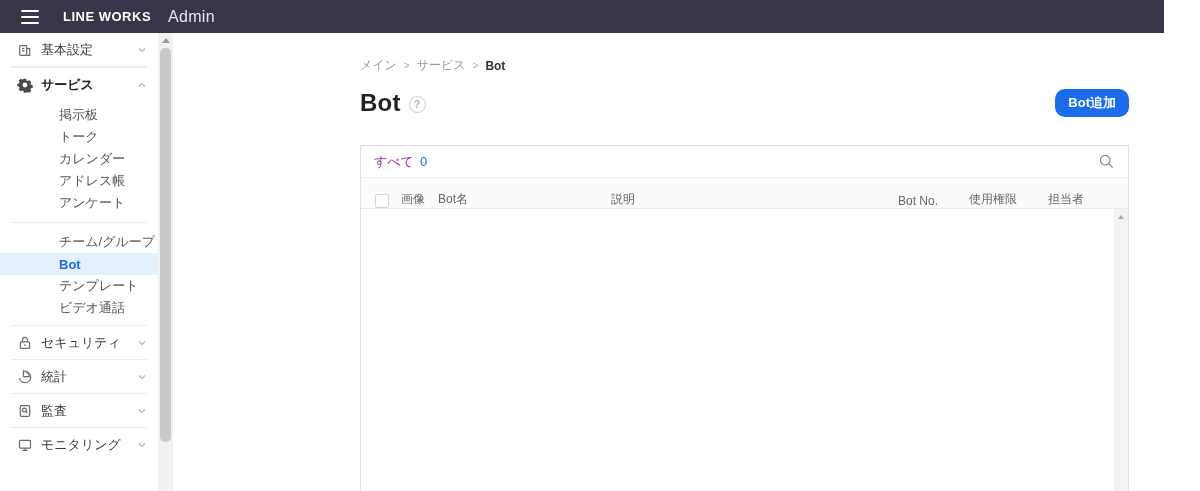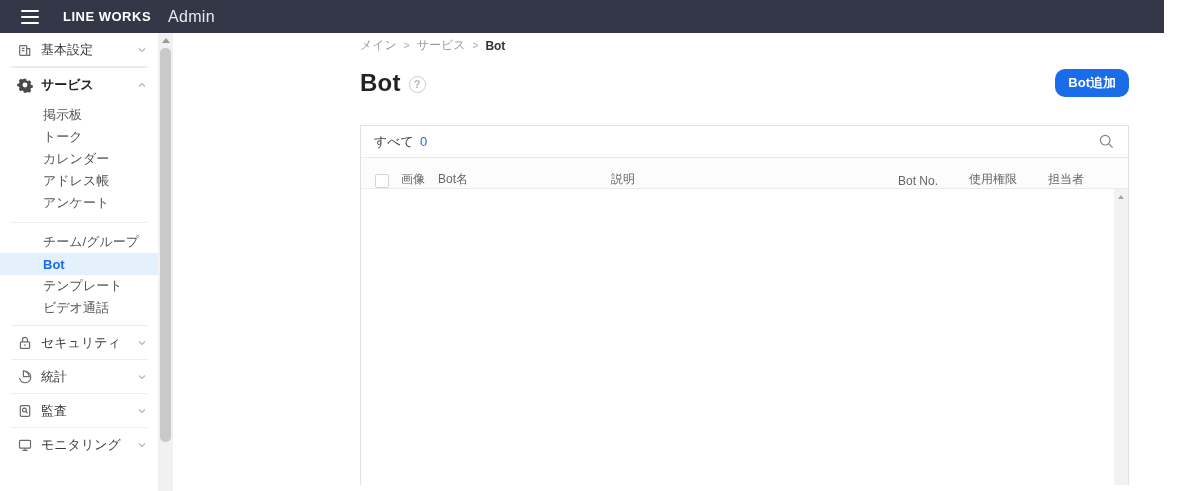--- a/index.html
+++ b/index.html
@@ -19,56 +19,56 @@
   
   .sidebar { position:absolute; left:0; top:33px; width:158px; height:458px; background:#fff; overflow:hidden; }
   .side-item { height:33px; display:flex; align-items:center; padding:0 10px 0 17px; cursor:pointer; }
   .side-item .sicon { width:16px; height:16px; margin-right:8px; flex:none; display:flex; align-items:center; }
   .side-item .slabel { font-size:13px; color:#3a3a3a; flex:1 1 auto; white-space:nowrap; }
   .side-item.active .slabel { font-weight:bold; color:#222; }
   .chev { width:12px; height:12px; flex:none; }
   .divider { height:1px; background:#ececec; margin:0 11px; }
   .subdivider { height:1px; background:#ececec; margin:8px 11px 8px 11px; }
   .sub-group { padding:3px 0 6px 0; }
-  .sub-item { height:22px; display:flex; align-items:center; padding-left:43px;
+  .sub-item { height:22px; display:flex; align-items:center; padding-left:59px;
     font-size:13px; color:#555; cursor:pointer; white-space:nowrap; }
   .sub-item.selected { background:#e4f0fc; color:#1a6ce8; font-weight:bold; }
 
   
   .side-scroll { position:absolute; left:158px; top:33px; width:15px; height:458px; background:#f1f1f1; }
   .side-scroll .arrow-up { position:absolute; left:0; top:0; width:15px; height:14px;
     display:flex; align-items:center; justify-content:center; cursor:pointer; }
   .tri-up { width:0; height:0; border-left:4px solid transparent; border-right:4px solid transparent;
     border-bottom:5px solid #9a9a9a; }
   .side-scroll .thumb { position:absolute; left:2px; top:15px; width:11px; height:394px;
     background:#c9c9c9; border-radius:5px; cursor:pointer; }
 
   
   .main { position:absolute; left:173px; top:33px; right:0; bottom:0; background:#fff; }
   .content { margin:0 35px 0 187px; }
 
-  .breadcrumb { padding-top:4px; font-size:12px; color:#999; display:flex; align-items:center; gap:7px; }
+  .breadcrumb { padding-top:24px; font-size:12px; color:#999; display:flex; align-items:center; gap:7px; }
   .breadcrumb .sep { color:#aaa; font-size:10px; transform:scaleY(1.1); }
   .breadcrumb .crumb { cursor:pointer; }
   .breadcrumb .current { color:#333; font-weight:bold; cursor:default; }
 
   .title-row { margin-top:15px; display:flex; align-items:center; }
   .page-title { font-size:24px; font-weight:bold; color:#222; letter-spacing:.2px; }
   .help-icon { width:17px; height:17px; margin-left:8px; margin-top:2px; border:1px solid #ccc; border-radius:50%;
     color:#b5b5b5; font-size:11px; font-weight:bold; display:flex; align-items:center; justify-content:center; cursor:pointer; }
   .spacer { flex:1 1 auto; }
   .add-btn { background:#1a6ce8; color:#fff; border:none; border-radius:10px; height:28px;
     padding:0 13px; font-size:13px; font-weight:bold; cursor:pointer;
     font-family:"Liberation Sans","DejaVu Sans",sans-serif; }
 
   
   .panel { margin-top:28px; border:1px solid #e1e1e1; border-bottom:none; }
   .filter-bar { height:32px; background:#fff; border-bottom:1px solid #ebebeb;
     display:flex; align-items:center; padding:0 13px; }
-  .filter-tab { font-size:13px; color:#404040; cursor:pointer; }
+  .filter-tab { font-size:13px; color:#a21caf; cursor:pointer; }
   .filter-count { font-size:13px; color:#1a6ce8; margin-left:6px; cursor:pointer; }
   .search-btn { width:18px; height:18px; cursor:pointer; display:flex; align-items:center; justify-content:center; }
 
   .thead { height:31px; background:#fcfcfc; border-bottom:1px solid #ebebeb;
     display:flex; align-items:flex-end; font-size:12px; color:#666; }
   .th { white-space:nowrap; overflow:hidden; }
   .th-check { width:40px; padding-left:14px; display:flex; align-items:center; }
   .checkbox { width:14px; height:14px; border:1px solid #d4d4d4; border-radius:2px; background:#fff; cursor:pointer; }
   .th-image { width:37px; }
   .th-name  { width:173px; }

